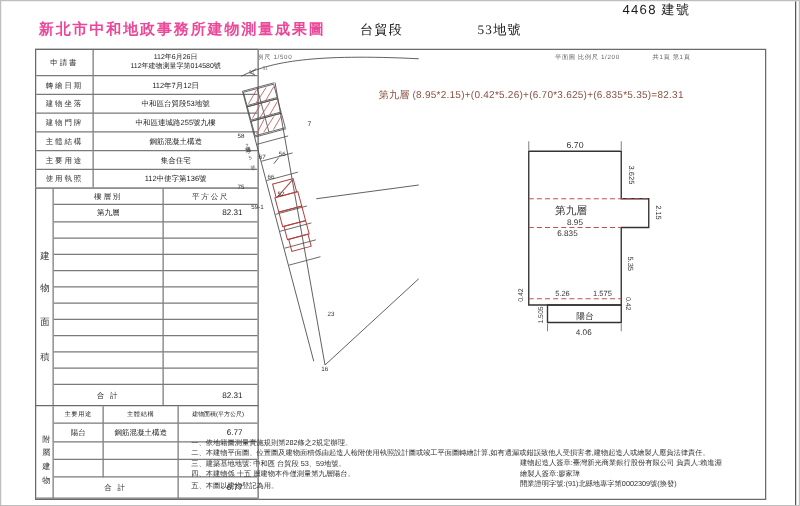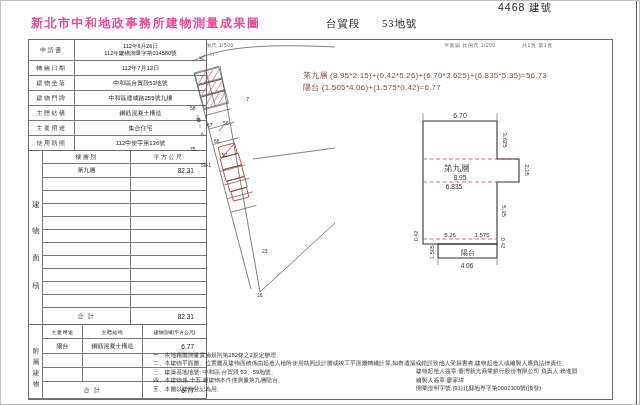--- a/index.html
+++ b/index.html
@@ -31,21 +31,21 @@
   svg{position:absolute;overflow:visible;}
   svg text{font-family:"Liberation Sans","DejaVu Sans",sans-serif;}
 </style>
 </head>
 <body>
 
 <div class="sheet">
   <div class="edge-right"></div>
 
   <div class="abs title" style="left:30px;top:14px;">新北市中和地政事務所建物測量成果圖</div>
-  <div class="abs hmeta" style="left:287px;top:16px;margin-left:38px;">台貿段</div>
+  <div class="abs hmeta" style="left:287px;top:16px;">台貿段</div>
   <div class="abs hmeta" style="left:381px;top:16px;font-family:Liberation Serif, serif;">53地號</div>
   <div class="abs hmeta" style="left:497px;top:0;">4468 建號</div>
   <div class="abs scale" style="left:181px;top:41px;">位置圖 比例尺 1/500</div>
   <div class="abs scale" style="left:443px;top:41px;">平面圖 比例尺 1/200</div>
   <div class="abs scale" style="left:521px;top:41px;">共1頁 第1頁</div>
 
   <div class="abs docbox"></div>
 
   <div class="abs tbl" style="left:27px;top:38px;width:179px;grid-template-columns:46px 1fr;grid-template-rows:21px 15px 15px 15px 15px 15px 15px;">
     <div class="cell lab">申請書</div>
@@ -113,22 +113,21 @@
     <div class="cell"></div>
     <div class="cell last"></div>
     <div class="cell"></div>
     <div class="cell"></div>
     <div class="cell last"></div>
     <div class="cell lab" style="grid-column:2/span 2;">合 計</div>
     <div class="cell last num">6.77</div>
   </div>
 
   <div class="abs formulas">
-    <div>第九層 (8.95*2.15)+(0.42*5.26)+(6.70*3.625)+(6.835*5.35)=56.73</div>
-    <div>陽台 (1.505*4.06)+(1.575*0.42)=6.77</div>
+    <div>第九層 (8.95*2.15)+(0.42*5.26)+(6.70*3.625)+(6.835*5.35)=82.31</div>
   </div>
 
   <svg style="left:176px;top:38px;" width="165" height="300" viewBox="0 0 165 300">
     <g stroke="#4a4a4a" stroke-width="0.7" fill="none">
       <path d="M16,22 C 40,10 75,4 158,8"></path>
       <polyline points="28,16 23,19 27,21"></polyline>
       <line x1="17" y1="34" x2="74" y2="250"></line>
       <line x1="43" y1="27" x2="83" y2="253"></line>
       <line x1="83" y1="253" x2="158" y2="184"></line>
       <line x1="76" y1="120" x2="158" y2="109"></line>

